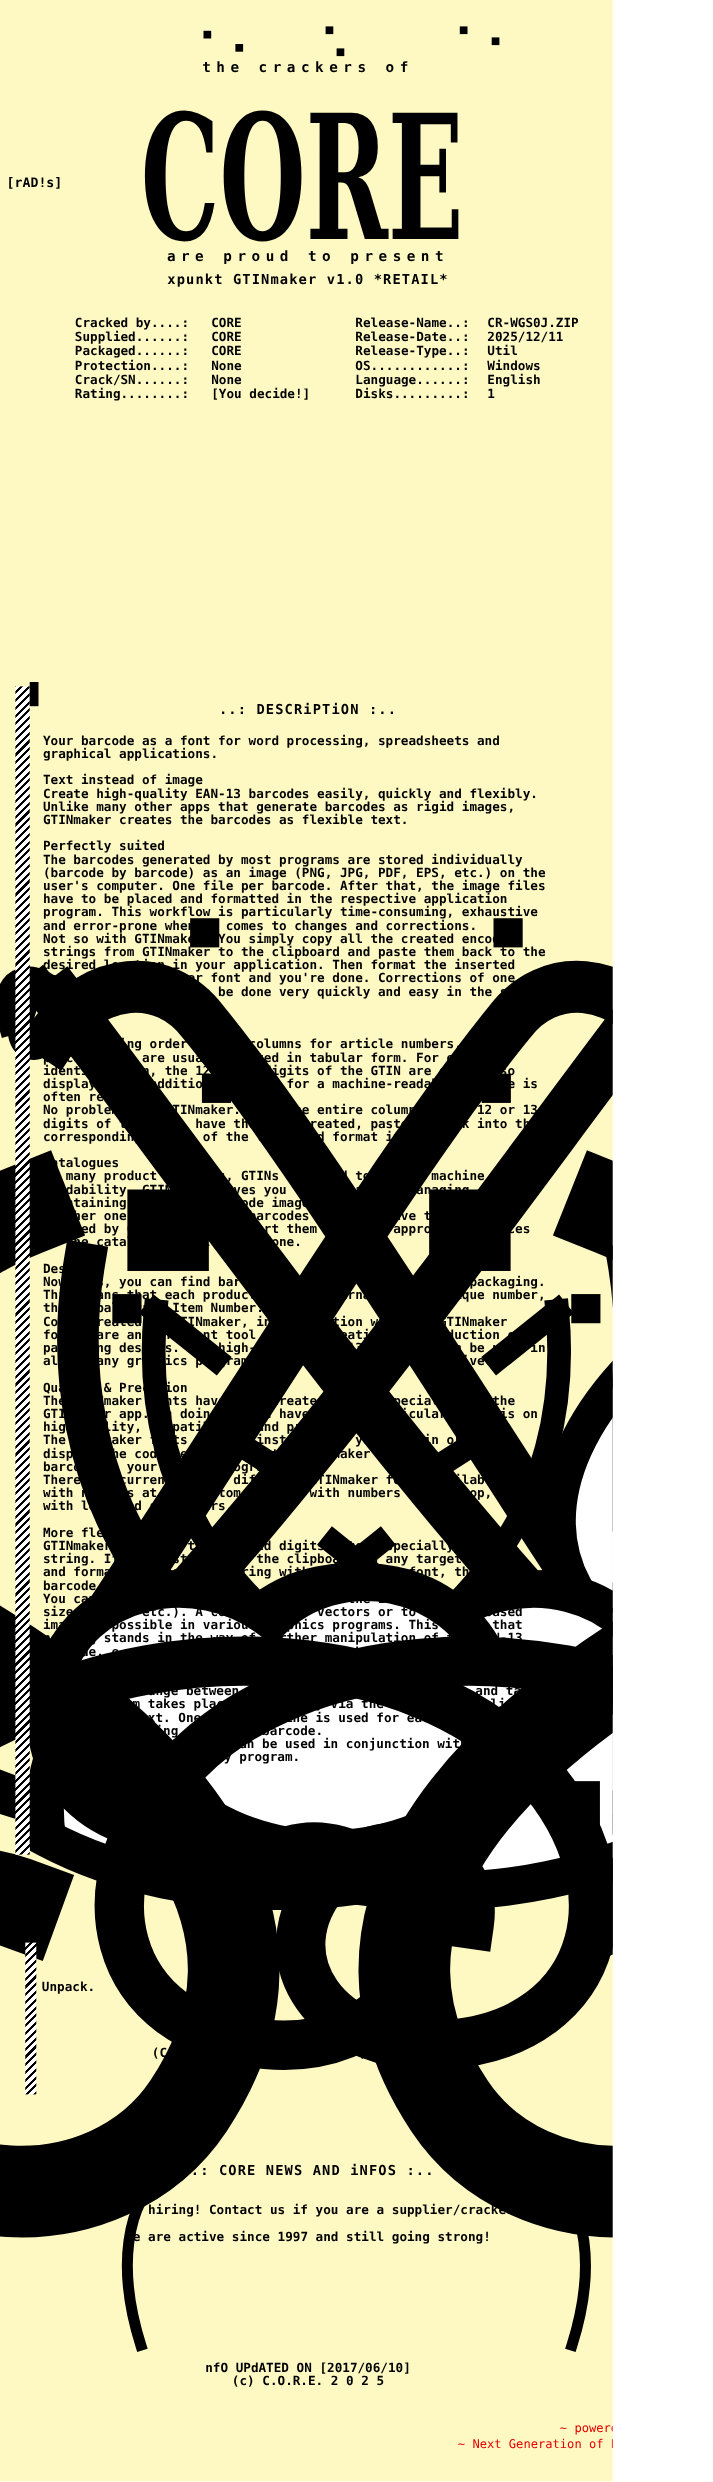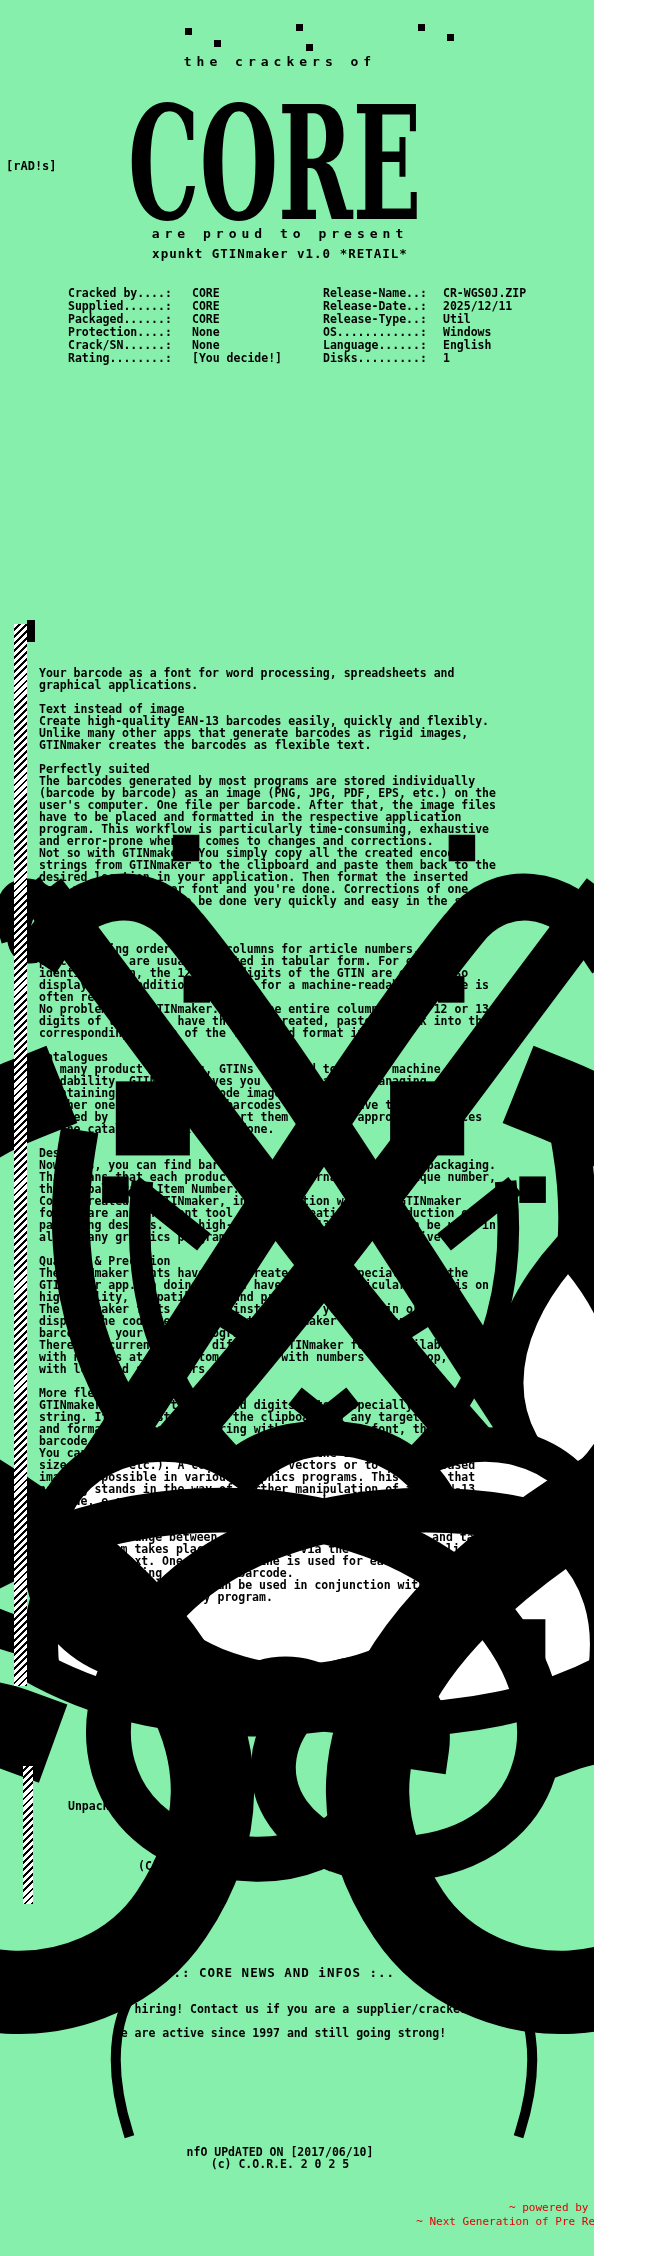--- a/index.html
+++ b/index.html
@@ -1,19 +1,19 @@
 <!DOCTYPE html>
 <html><head>
 <meta charset="utf-8">
 <style>
   html,body { margin:0; padding:0; background:#fff; }
   .page {
-    position:relative; width:594px; height:2256px; background:#86efac;
+    position:relative; width:544px; height:2256px; background:#fef9c3;
     overflow:hidden; color:#000;
-    font-family:"DejaVu Sans Mono", monospace; font-weight:bold;
+    font-family:"DejaVu Sans Mono", monospace; font-weight:bold;padding-left:13px;
   }
   .abs { position:absolute; }
   .ctr { left:0; width:560px; text-align:center; }
   .full-ctr { left:0; width:648px; text-align:center; }
   .t11 { font-size:11.5px; line-height:12px; }
   .t12 { font-size:12.5px; line-height:13px; letter-spacing:1px; }
   .spaced { font-size:13px; letter-spacing:5px; }
   .logo {
     font-family:"DejaVu Serif", serif; font-weight:bold; font-size:90px;
     line-height:90px; letter-spacing:0px; display:inline-block;
@@ -201,20 +201,21 @@
       <span>Disks.........:</span>
       <span>1</span>
     </div>
   </div>
 
   <div class="abs hatch" style="left:14px; top:624px; width:13px; height:1062px"></div>
   <div class="abs hatch" style="left:621px; top:624px; width:13px; height:1062px"></div>
   <div class="abs cap" style="left:27px; top:620px; width:8px; height:22px"></div>
   <div class="abs cap" style="left:613px; top:620px; width:8px; height:22px"></div>
 
+  <div class="abs ctr t12" style="top:638px">..: DESCRiPTiON :..</div>
 
   <div class="abs t11" style="left:39px; top:667px; width:560px">
     <pre>Your barcode as a font for word processing, spreadsheets and
 graphical applications.</pre>
     <pre>Text instead of image
 Create high-quality EAN-13 barcodes easily, quickly and flexibly.
 Unlike many other apps that generate barcodes as rigid images,
 GTINmaker creates the barcodes as flexible text.</pre>
     <pre>Perfectly suited
 The barcodes generated by most programs are stored individually
@@ -280,21 +281,21 @@
 representing an EAN-13 barcode.
 This means that it can be used in conjunction with the GTINmaker
 fonts in almost any program.</pre>
   </div>
 
   <div class="abs ctr t12" style="top:1678px">..: iNSTALL/REGiSTER NOTES :..</div>
 
   <div class="abs hatch" style="left:23px; top:1766px; width:10px; height:138px"></div>
   <div class="abs hatch" style="left:615px; top:1766px; width:10px; height:138px"></div>
 
-  <div class="abs t11" style="left:68px; top:1800px">Unpack.</div>
+  <div class="abs t11" style="left:38px; top:1800px">Unpack.</div>
 
   <div class="abs ctr t11" style="top:1848px">Thanks for choosing</div>
   <div class="abs ctr t11" style="top:1860px">(C)hallenge (O)f (R)everse (E)ngineering!</div>
 
   <div class="abs ctr t11" style="top:2003px">We are hiring! Contact us if you are a supplier/cracker.</div>
   <div class="abs ctr t12" style="top:1966px">..: CORE NEWS AND iNFOS :..</div>
   <div class="abs ctr t11" style="top:2027px">We are active since 1997 and still going strong!</div>
 
   <div class="abs ctr t11" style="top:2146px">nfO UPdATED ON [2017/06/10]</div>
   <div class="abs ctr t11" style="top:2158px">(c) C.O.R.E. 2 0 2 5</div>

